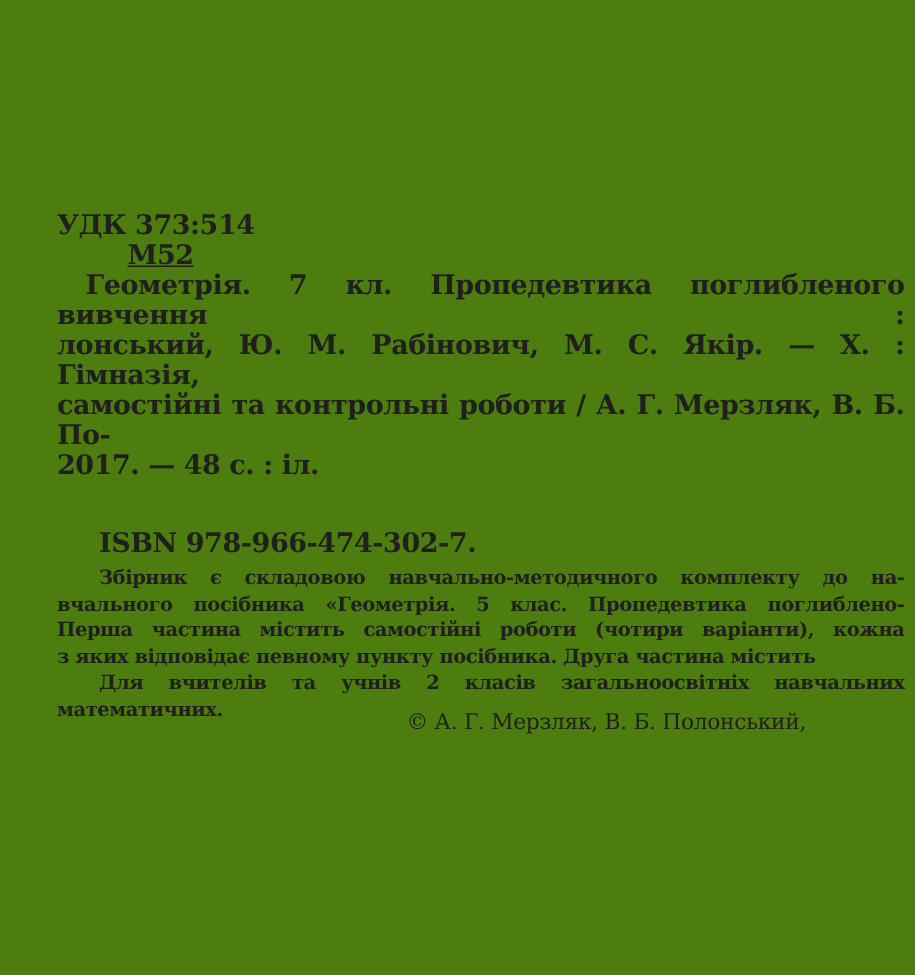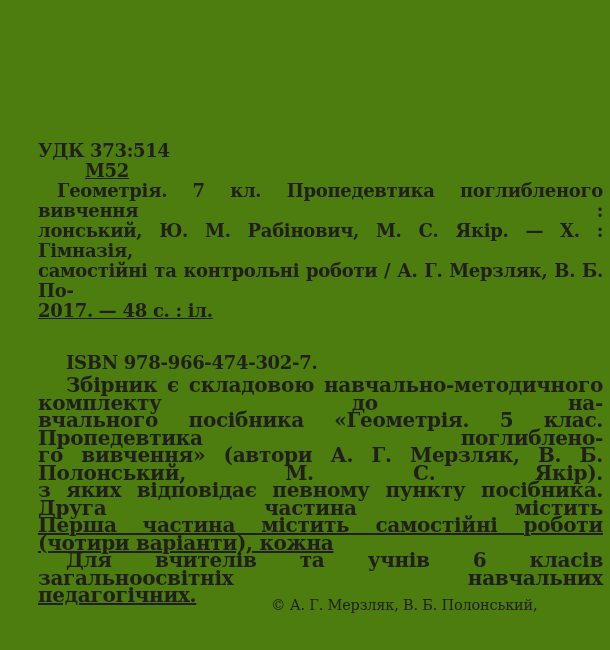--- a/index.html
+++ b/index.html
@@ -25,35 +25,34 @@
   
   .header-block {
     font-size: 18px;
     line-height: 20px;
     font-weight: bold;
     letter-spacing: -0.3px;
   }
   
   .body-block {
     margin-top: 4px;
-    font-size: 20px;
+    font-size: 13px;
     line-height: 17.5px;
     font-weight: bold;
     letter-spacing: -0.3px;
   }
   .m52 { padding-left: 47px; text-decoration: underline; }
   .isbn { text-indent: 28px; margin-top: 32px; }
   
   .justify .tline {
     text-align: justify;
     text-align-last: justify;
   }
   .justify .tline:last-child {
     text-align-last: left;
-    text-decoration: underline;
   }
   .indent19 .tline:first-child { text-indent: 19px; }
   .indent28 .tline:first-child { text-indent: 28px; }
   
   .copyright {
     margin-top: -7px;
     margin-left: 233px;
     font-size: 14.5px;
     line-height: 15.5px;
     font-weight: normal;
@@ -75,27 +74,26 @@
           <div class="tline">самостійні та контрольні роботи / А. Г. Мерзляк, В. Б. По-</div>
           <div class="tline">2017. — 48 с. : іл.</div>
         </div>
       <div class="isbn">ISBN 978-966-474-302-7.</div>
     </div>
 
     <div class="body-block">
       <div class="justify indent28">
           <div class="tline">Збірник є складовою навчально-методичного комплекту до на-</div>
           <div class="tline">вчального посібника «Геометрія. 5 клас. Пропедевтика поглиблено-</div>
-          <div class="tline">го вивчення» (автори А. Г. Мерзляк, В. Б. Полонський, М. С. Якір).</div>
+          <div class="tline">Перша частина містить самостійні роботи (чотири варіанти), кожна</div>
           <div class="tline">з яких відповідає певному пункту посібника. Друга частина містить</div>
-          <div class="tline">Перша частина містить самостійні роботи (чотири варіанти), кожна</div>
         </div>
       <div class="justify indent28">
-          <div class="tline">Для вчителів та учнів 6 класів загальноосвітніх навчальних</div>
-          <div class="tline">педагогічних.</div>
+          <div class="tline">Для вчителів та учнів 2 класів загальноосвітніх навчальних</div>
+          <div class="tline">математичних.</div>
         </div>
     </div>
 
     <div class="copyright">
       <div class="cline1">© А. Г. Мерзляк, В. Б. Полонський,</div>
 
     </div>
 
   </div>
 </div>

